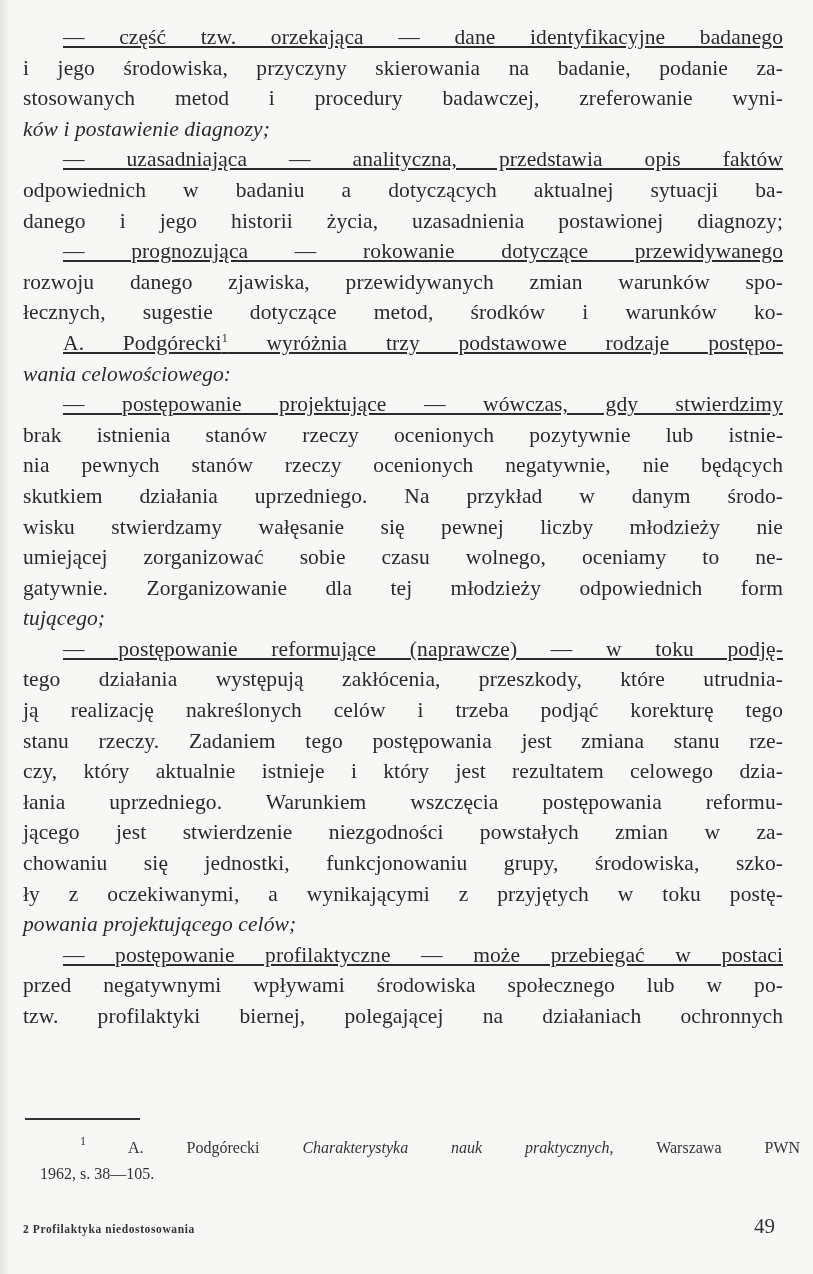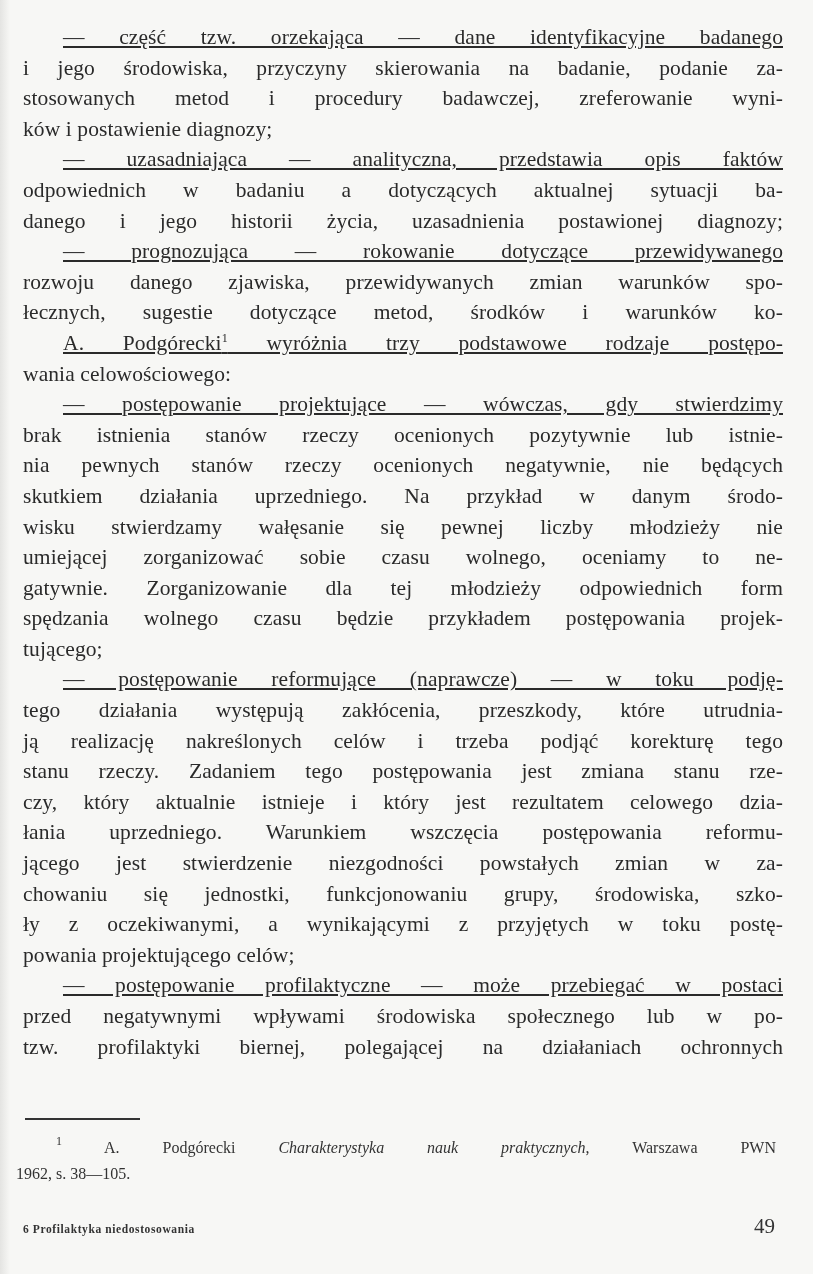--- a/index.html
+++ b/index.html
@@ -32,20 +32,21 @@
       height: 30.6px;
       line-height: 30.6px;
       white-space: nowrap;
       text-align: justify;
       text-align-last: justify;
       letter-spacing: 0.1px;
       position: relative;
     }
     .line.last {
       text-align-last: left;
+      font-style: italic;
     }
     .line.indent {
       padding-left: 40px;
       width: 720px;
       text-decoration: underline;
     }
     sup {
       font-size: 12px;
       line-height: 0;
       vertical-align: 8px;
@@ -53,21 +54,21 @@
     .footnote-rule {
       position: absolute;
       left: 25px;
       top: 1118px;
       width: 115px;
       height: 2px;
       background: #333;
     }
     .footnote {
       position: absolute;
-      left: 16px;
+      left: 40px;
       top: 1135px;
       width: 760px;
       font-size: 16px;
       line-height: 26px;
       color: #333;
     }
     .footnote .fn-line1 {
       padding-left: 40px;
       text-align: justify;
       text-align-last: justify;
@@ -112,21 +113,20 @@
     <div class="line">łecznych, sugestie dotyczące metod, środków i warunków ko-</div>
     <div class="line indent">A. Podgórecki<sup>1</sup> wyróżnia trzy podstawowe rodzaje postępo-</div>
     <div class="line last">wania celowościowego:</div>
     <div class="line indent">— postępowanie projektujące — wówczas, gdy stwierdzimy</div>
     <div class="line">brak istnienia stanów rzeczy ocenionych pozytywnie lub istnie-</div>
     <div class="line">nia pewnych stanów rzeczy ocenionych negatywnie, nie będących</div>
     <div class="line">skutkiem działania uprzedniego. Na przykład w danym środo-</div>
     <div class="line">wisku stwierdzamy wałęsanie się pewnej liczby młodzieży nie</div>
     <div class="line">umiejącej zorganizować sobie czasu wolnego, oceniamy to ne-</div>
     <div class="line">gatywnie. Zorganizowanie dla tej młodzieży odpowiednich form</div>
-    <div class="line">spędzania wolnego czasu będzie przykładem postępowania projek-</div>
     <div class="line last">tującego;</div>
     <div class="line indent">— postępowanie reformujące (naprawcze) — w toku podję-</div>
     <div class="line">tego działania występują zakłócenia, przeszkody, które utrudnia-</div>
     <div class="line">ją realizację nakreślonych celów i trzeba podjąć korekturę tego</div>
     <div class="line">stanu rzeczy. Zadaniem tego postępowania jest zmiana stanu rze-</div>
     <div class="line">czy, który aktualnie istnieje i który jest rezultatem celowego dzia-</div>
     <div class="line">łania uprzedniego. Warunkiem wszczęcia postępowania reformu-</div>
     <div class="line">jącego jest stwierdzenie niezgodności powstałych zmian w za-</div>
     <div class="line">chowaniu się jednostki, funkcjonowaniu grupy, środowiska, szko-</div>
     <div class="line">ły z oczekiwanymi, a wynikającymi z przyjętych w toku postę-</div>
@@ -136,14 +136,14 @@
     <div class="line">tzw. profilaktyki biernej, polegającej na działaniach ochronnych</div>
   </div>
 
 <div class="footnote-rule"></div>
 
 <div class="footnote">
   <div class="fn-line1"><sup>1</sup> <span>A. Podgórecki</span> <em>Charakterystyka nauk praktycznych</em><span>, Warszawa PWN</span></div>
   <div>1962, s. 38—105.</div>
 </div>
 
-<div class="footer-signature">6 Profilaktyka niedostosowania</div>
+<div class="footer-signature">2 Profilaktyka niedostosowania</div>
 <div class="page-number">49</div>
 
 </body></html>

